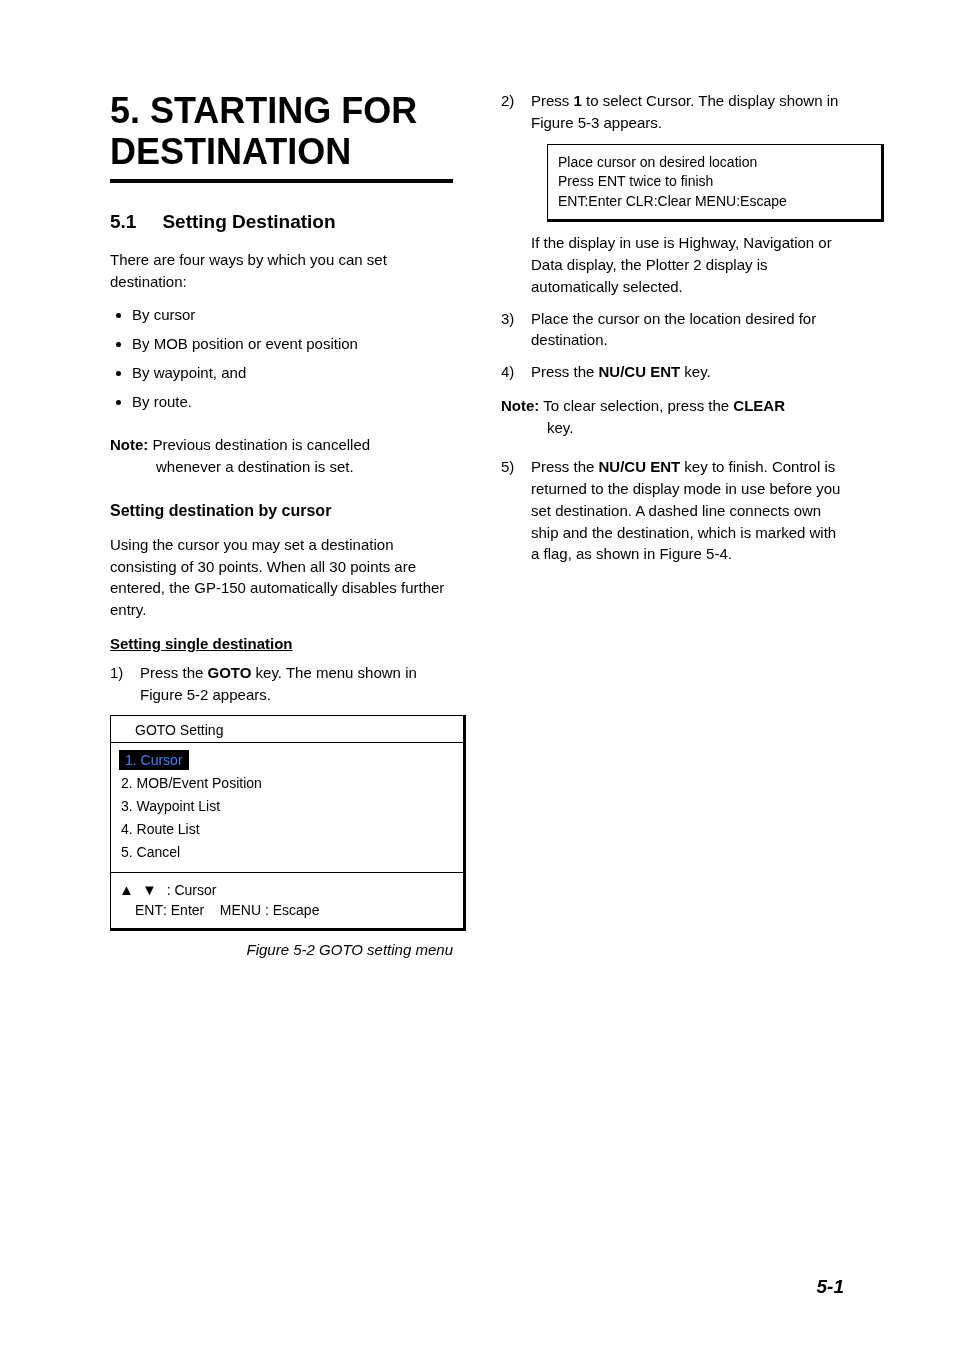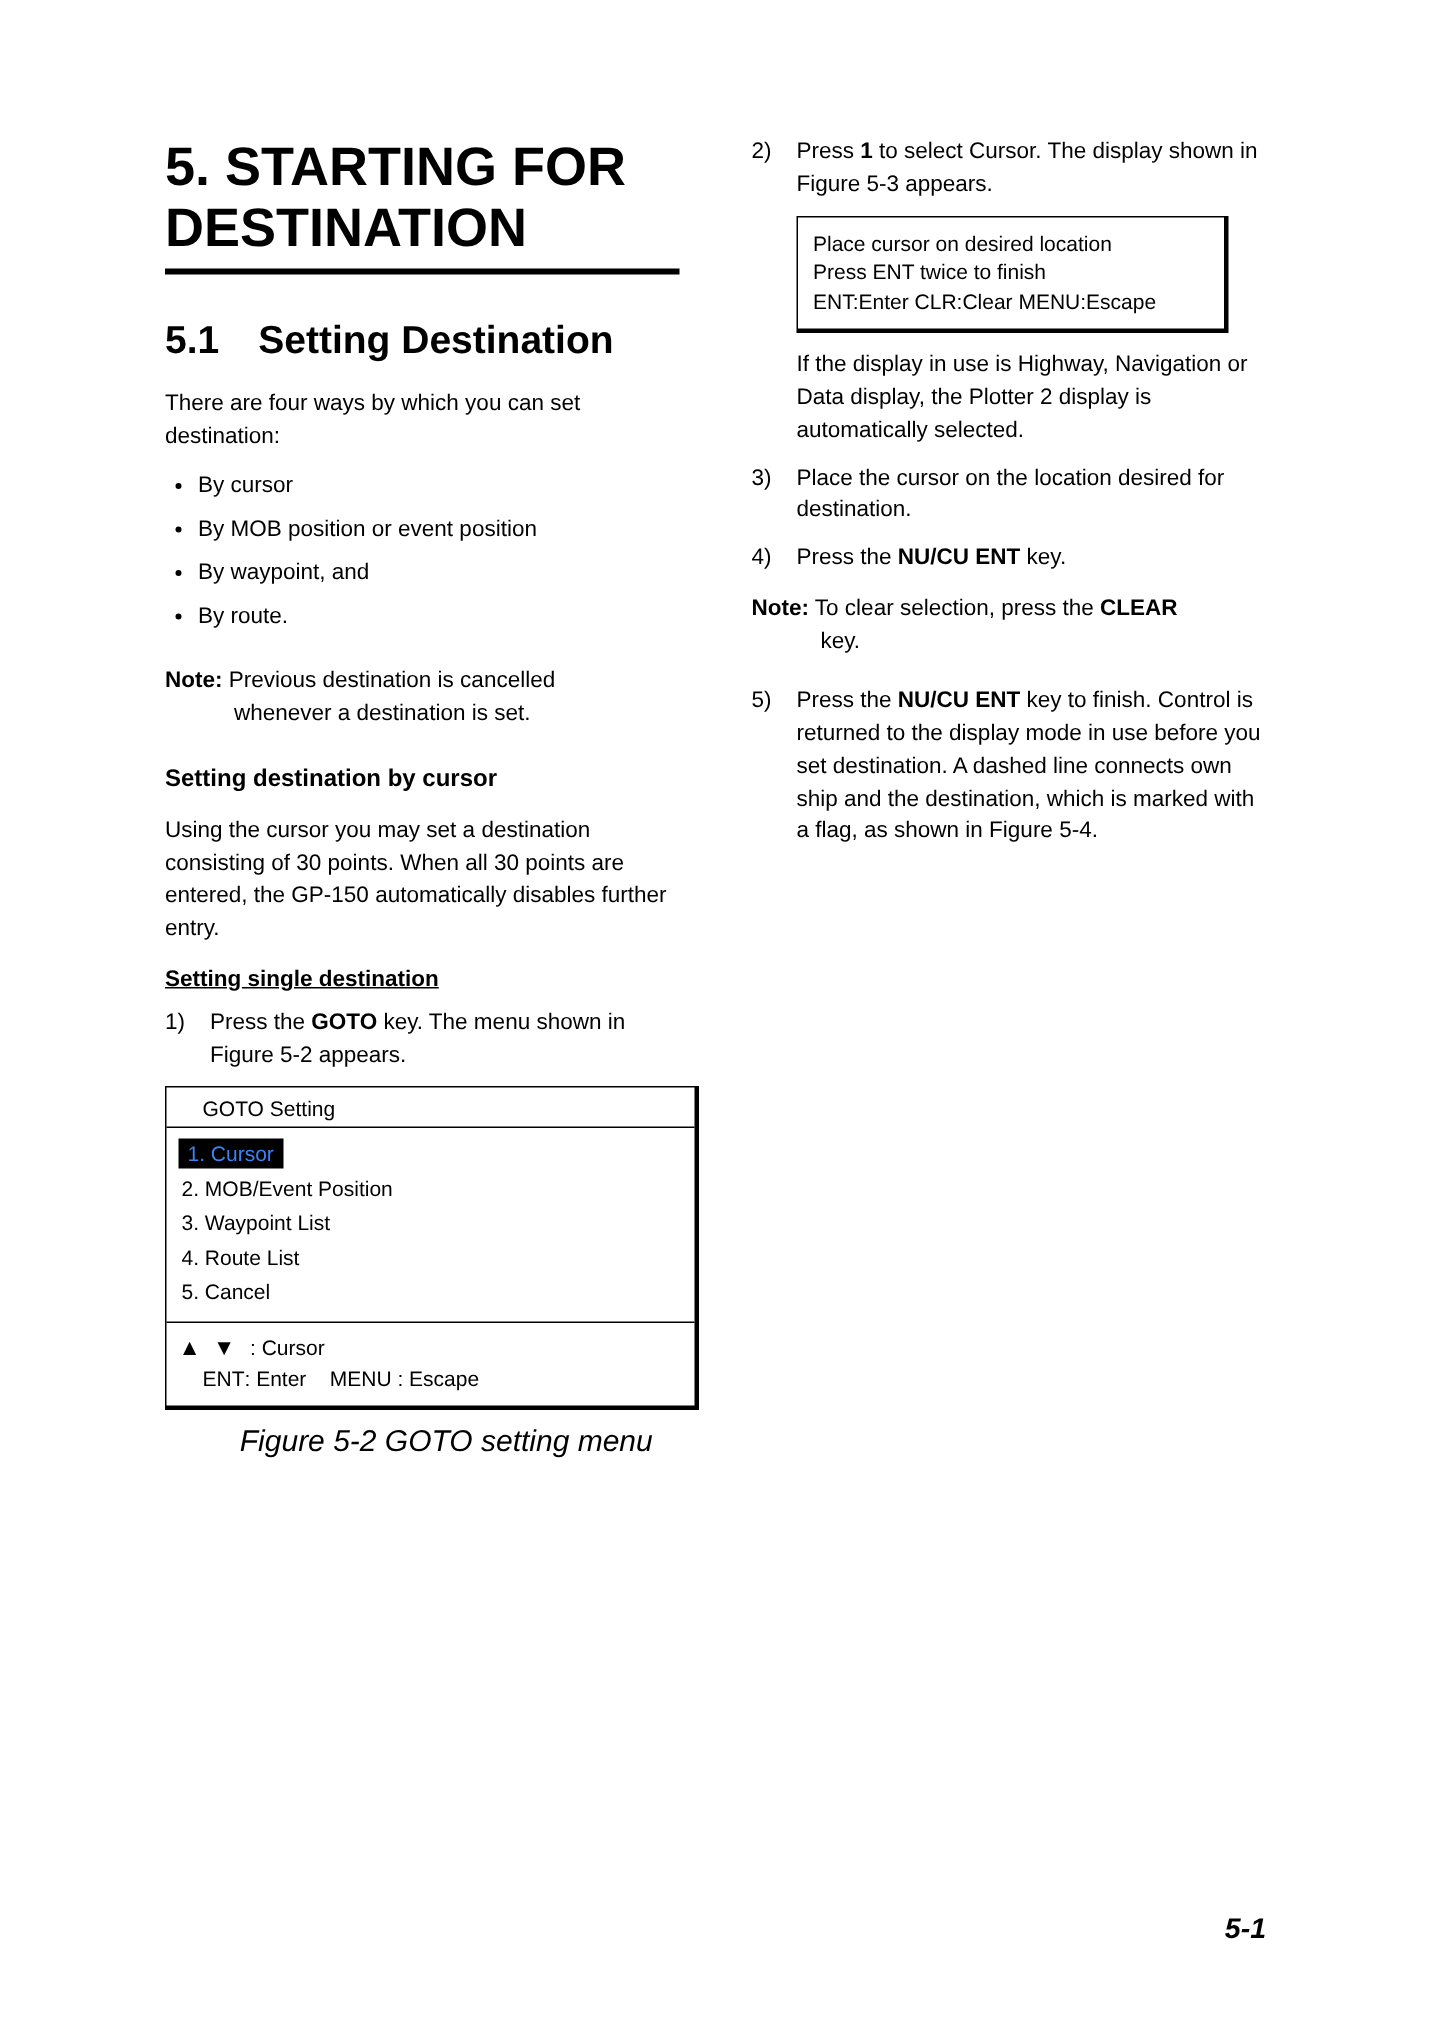--- a/index.html
+++ b/index.html
@@ -27,21 +27,21 @@
     font-weight: bold;
     margin: 0 0 6px 0;
     line-height: 1.15;
   }
   .rule {
     border: none;
     border-top: 4px solid #000;
     margin: 0 0 28px 0;
   }
   .section-heading {
-    font-size: 26px;
+    font-size: 19px;
     font-weight: bold;
     margin: 0 0 16px 0;
   }
   .section-num { display: inline-block; margin-right: 26px; }
   p { margin: 0 0 14px 0; font-size: 15px; line-height: 1.45; }
   ul.bullets {
     list-style: disc;
     padding-left: 22px;
     margin: 0 0 24px 0;
   }
@@ -86,30 +86,30 @@
     width: 356px;
   }
   .panel .panel-title { padding: 6px 24px 4px; }
   .panel hr.thin { border: none; border-top: 1px solid #000; margin: 0; }
   .panel .panel-body { padding: 6px 6px 8px 6px; }
   .panel .opt { padding: 3px 4px; margin: 1px 0; }
   .panel .opt.sel { background: #000; color: #3b82f6; display: inline-block; padding: 2px 6px; margin-left: 2px; }
   .panel .footer { padding: 6px 4px 8px; }
   .panel .footer-row { padding: 2px 4px; }
   .tri { font-family: Arial, sans-serif; font-size: 15px; letter-spacing: 2px; }
-  .caption { font-style: italic; font-size: 20px; text-align: center; margin: 2px 0 0 32px; }
+  .caption { font-style: italic; font-size: 15px; text-align: right; margin: 2px 0 0 32px; }
   .panel-small {
     border: 1px solid #000;
     border-right-width: 3px;
     border-bottom-width: 3px;
     padding: 8px 10px;
     font-size: 14px;
     line-height: 1.4;
-    margin: 4px 0 10px 30px;
-    width: 288px;
+    margin: 4px 0 10px 46px;
+    width: 337px;
   }
   .fig-center { text-align: center; font-style: italic; font-size: 15px; margin: 6px 0 8px 0; }
   .indent-block { padding-left: 30px; font-size: 15px; line-height: 1.45; margin-bottom: 10px; }
   .bold { font-weight: bold; }
   .note-clear { font-size: 15px; line-height: 1.45; margin: 12px 0 18px 0; }
   .note-clear .nbody { display: block; padding-left: 46px; }
   .pagenum {
     position: absolute;
     right: 110px;
     bottom: 52px;

